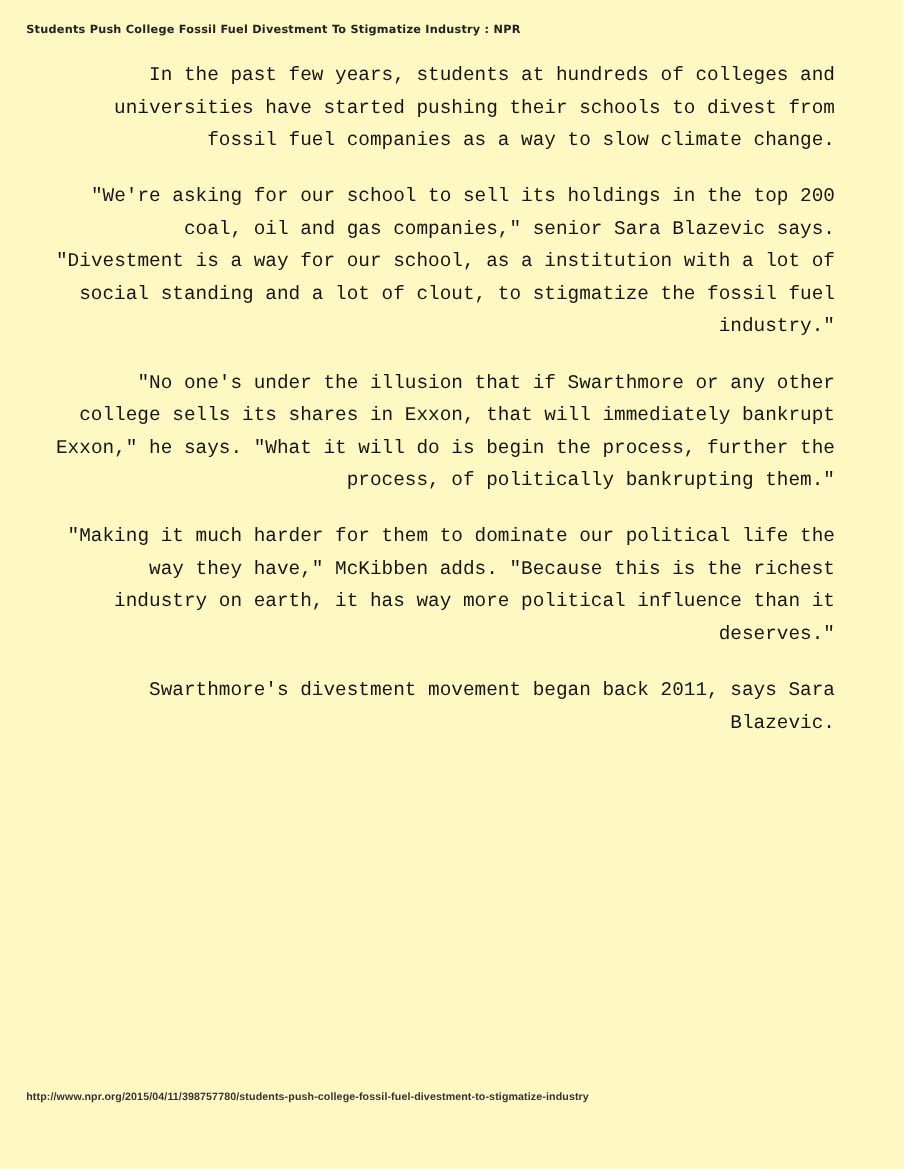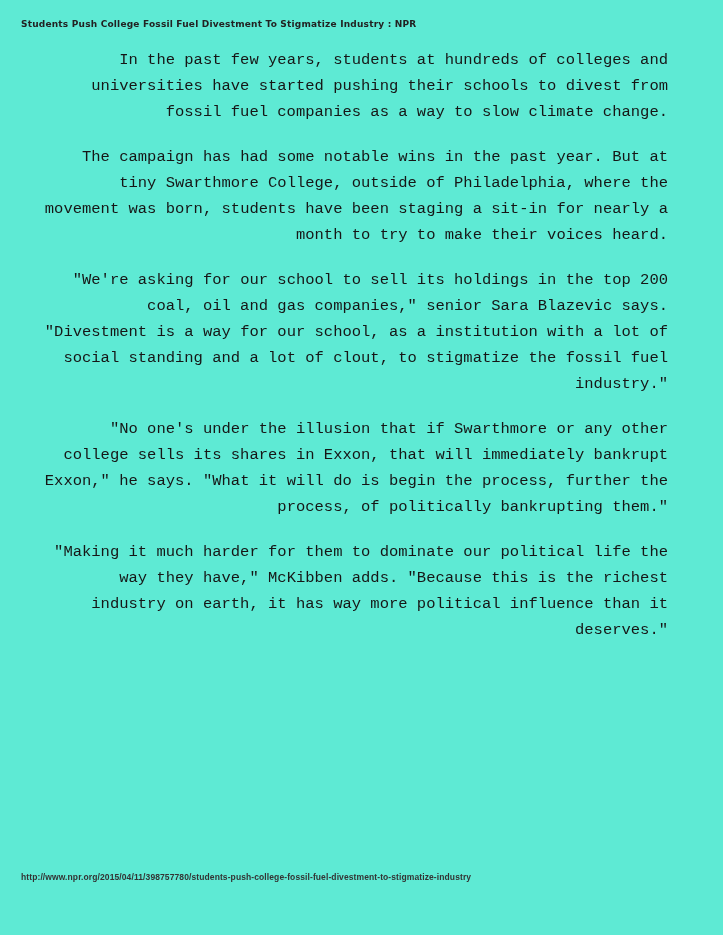--- a/index.html
+++ b/index.html
@@ -4,21 +4,21 @@
 <style>
   html, body {
     margin: 0;
     padding: 0;
     background: #ffffff;
   }
   .page {
     position: relative;
     width: 723px;
     height: 935px;
-    background: #5eead4;
+    background: #fef9c3;
     overflow: hidden;
     font-family: "Liberation Sans", sans-serif;
   }
   .print-header {
     position: absolute;
     left: 21px;
     top: 19px;
     right: 21px;
     font-family: "DejaVu Sans", "Liberation Sans", sans-serif;
     font-size: 9px;
@@ -59,21 +59,21 @@
 </style>
 </head>
 <body>
 
 <div class="page">
 
   <div class="print-header">Students Push College Fossil Fuel Divestment To Stigmatize Industry : NPR</div>
 
   <div class="article">
     <p>In the past few years, students at hundreds of colleges and universities have started pushing their schools to divest from fossil fuel companies as a way to slow climate change.</p>
-    <p>The campaign has had some notable wins in the past year. But at tiny Swarthmore College, outside of Philadelphia, where the movement was born, students have been staging a sit-in for nearly a month to try to make their voices heard.</p>
     <p>"We're asking for our school to sell its holdings in the top 200 coal, oil and gas companies," senior Sara Blazevic says. "Divestment is a way for our school, as a institution with a lot of social standing and a lot of clout, to stigmatize the fossil fuel industry."</p>
     <p>"No one's under the illusion that if Swarthmore or any other college sells its shares in Exxon, that will immediately bankrupt Exxon," he says. "What it will do is begin the process, further the process, of politically bankrupting them."</p>
     <p>"Making it much harder for them to dominate our political life the way they have," McKibben adds. "Because this is the richest industry on earth, it has way more political influence than it deserves."</p>
+    <p>Swarthmore's divestment movement began back 2011, says Sara Blazevic.</p>
   </div>
 
   <div class="print-footer">http://www.npr.org/2015/04/11/398757780/students-push-college-fossil-fuel-divestment-to-stigmatize-industry</div>
 
 </div>
 
 </body></html>

